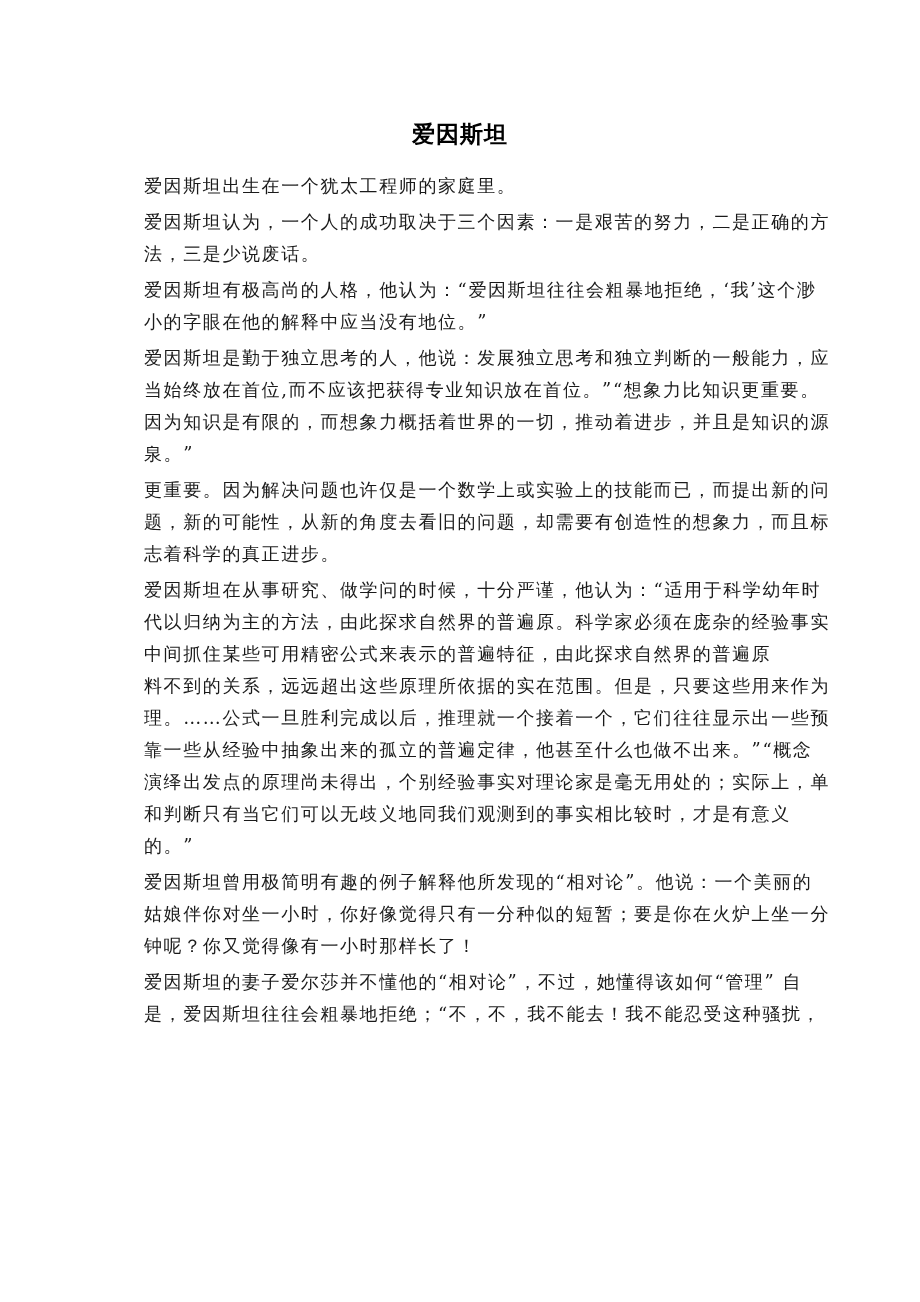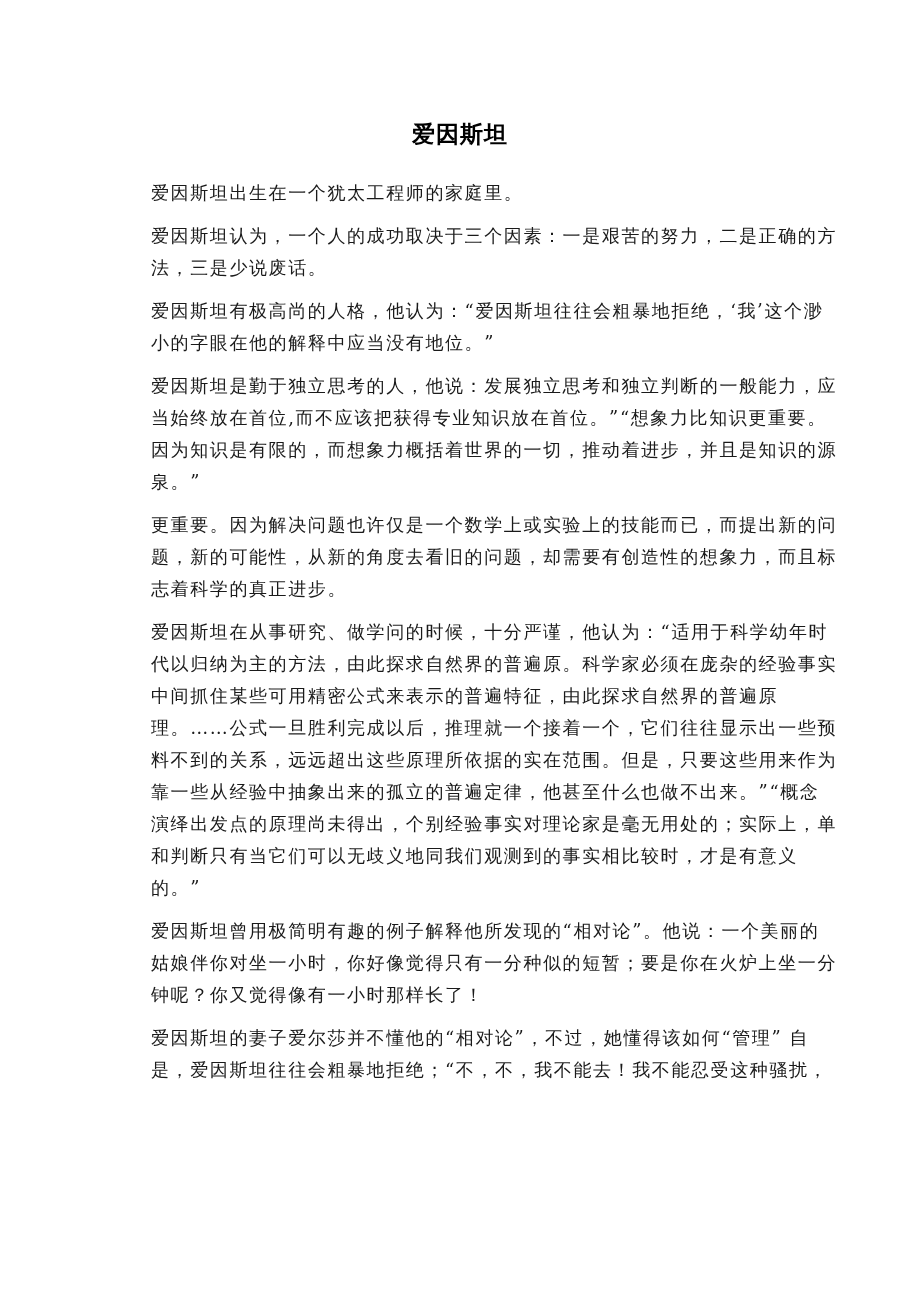--- a/index.html
+++ b/index.html
@@ -36,21 +36,21 @@
       letter-spacing: 1px;
       color: #000000;
     }
     .body-text {
       position: absolute;
       top: 166px;
       left: 140px;
       width: 645px;
     }
     .para {
-      margin: 11px;
+      margin: 4px;
       padding: 0;
     }
     .line {
       display: block;
       height: 32px;
       line-height: 32px;
       font-size: 18px;
       letter-spacing: 1.6px;
       white-space: nowrap;
       overflow: visible;
@@ -88,22 +88,22 @@
     <div class="para">
       <span class="line">更重要。因为解决问题也许仅是一个数学上或实验上的技能而已，而提出新的问</span>
       <span class="line">题，新的可能性，从新的角度去看旧的问题，却需要有创造性的想象力，而且标</span>
       <span class="line">志着科学的真正进步。</span>
     </div>
 
     <div class="para">
       <span class="line">爱因斯坦在从事研究、做学问的时候，十分严谨，他认为：“适用于科学幼年时</span>
       <span class="line">代以归纳为主的方法，由此探求自然界的普遍原。科学家必须在庞杂的经验事实</span>
       <span class="line">中间抓住某些可用精密公式来表示的普遍特征，由此探求自然界的普遍原</span>
+      <span class="line">料不到的关系，远远超出这些原理所依据的实在范围。但是，只要这些用来作为</span>
       <span class="line">理。……公式一旦胜利完成以后，推理就一个接着一个，它们往往显示出一些预</span>
-      <span class="line">料不到的关系，远远超出这些原理所依据的实在范围。但是，只要这些用来作为</span>
       <span class="line">靠一些从经验中抽象出来的孤立的普遍定律，他甚至什么也做不出来。”“概念</span>
       <span class="line">演绎出发点的原理尚未得出，个别经验事实对理论家是毫无用处的；实际上，单</span>
       <span class="line">和判断只有当它们可以无歧义地同我们观测到的事实相比较时，才是有意义</span>
       <span class="line">的。”</span>
     </div>
 
     <div class="para">
       <span class="line">爱因斯坦曾用极简明有趣的例子解释他所发现的“相对论”。他说：一个美丽的</span>
       <span class="line">姑娘伴你对坐一小时，你好像觉得只有一分种似的短暂；要是你在火炉上坐一分</span>
       <span class="line">钟呢？你又觉得像有一小时那样长了！</span>

